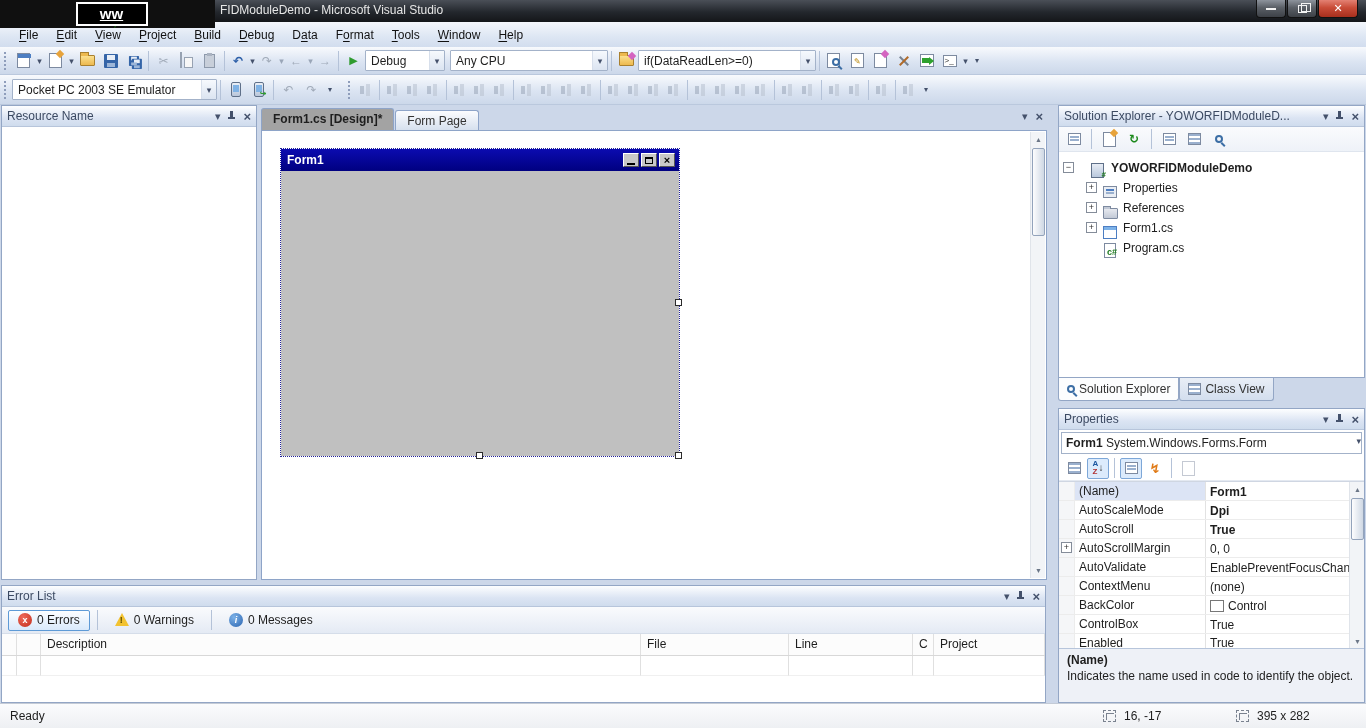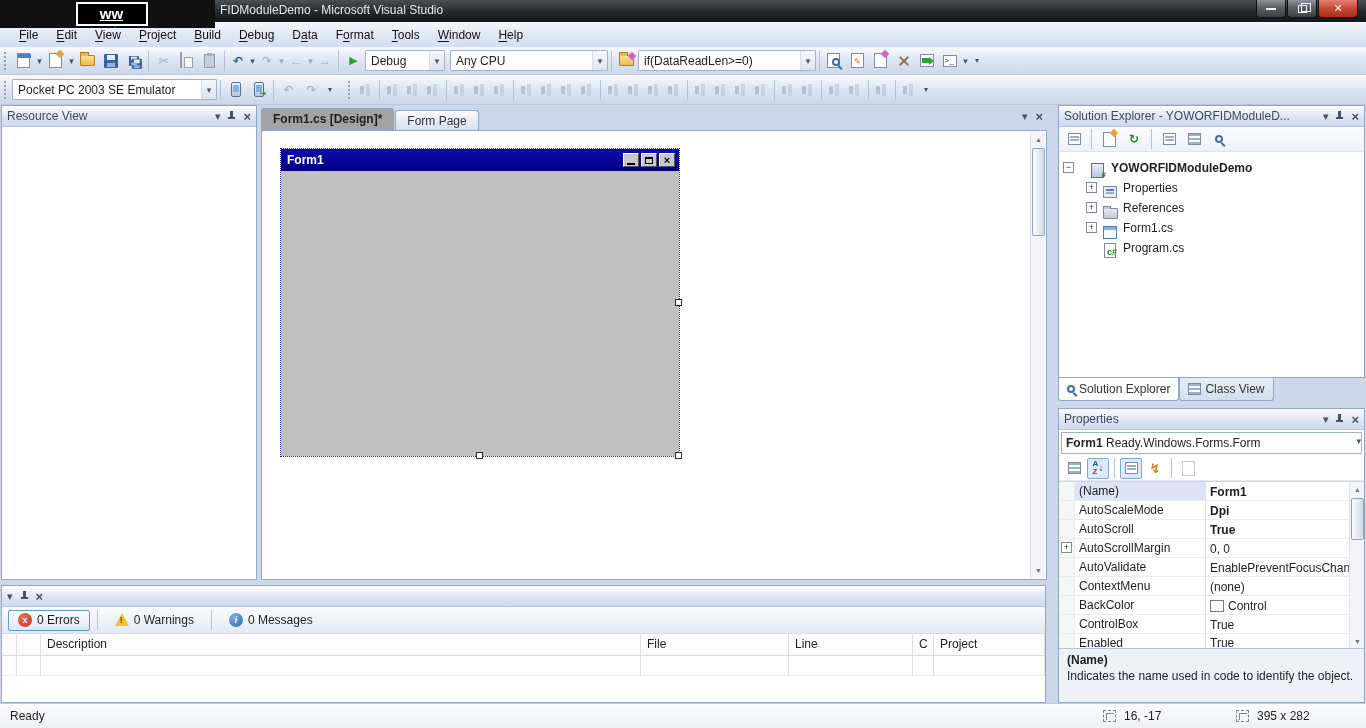--- a/index.html
+++ b/index.html
@@ -468,21 +468,21 @@
   <span class="lay">
       <span class="li"></span>
     </span>
   <span class="overflow">
       <span>▾</span>
     </span>
 </div>
 
 <div id="resource-view" class="abs panel">
   <div class="phead">
-    <span class="ptitle">Resource View</span>
+    <span class="ptitle">Resource Name</span>
     <span class="hicons">
       <span class="hic">▾</span>
       <span class="pin"></span>
       <span class="hic hx">×</span>
     </span>
   </div>
 </div>
 
 <div id="editor" class="abs">
   <div id="tabstrip">
@@ -598,21 +598,21 @@
 <div id="props" class="abs panel">
   <div class="phead">
     <span class="ptitle">Properties</span>
     <span class="hicons">
       <span class="hic">▾</span>
       <span class="pin"></span>
       <span class="hic hx">×</span>
     </span>
   </div>
   <div id="obj-combo">
-    <span class="cv"><b>Form1</b> <span>Ready.Windows.Forms.Form</span></span>
+    <span class="cv"><b>Form1</b> <span>System.Windows.Forms.Form</span></span>
     <span class="cbtn" style="height:20px;border-left:none;background:none;"><span class="caret">▾</span></span>
   </div>
   <div id="props-toolbar">
     <span class="ptb">
         <span class="pic ic-categ"></span>
       </span>
     <span class="ptb pressed">
       <span class="azstack">
         <span class="col">
             <span class="aza">A</span>
@@ -707,20 +707,21 @@
     </div>
   </div>
   <div id="pdesc">
     <div class="dt">(Name)</div>
     <div class="db">Indicates the name used in code to identify the object.</div>
   </div>
 </div>
 
 <div id="errlist" class="abs panel">
   <div class="phead">
+    <span class="ptitle">Error List</span>
     <span class="hicons">
       <span class="hic">▾</span>
       <span class="pin"></span>
       <span class="hic hx">×</span>
     </span>
   </div>
   <div id="err-toolbar">
     <span class="filter-btn pressed">
       <span class="ic-err">x</span>
       <span>0 Errors</span>

